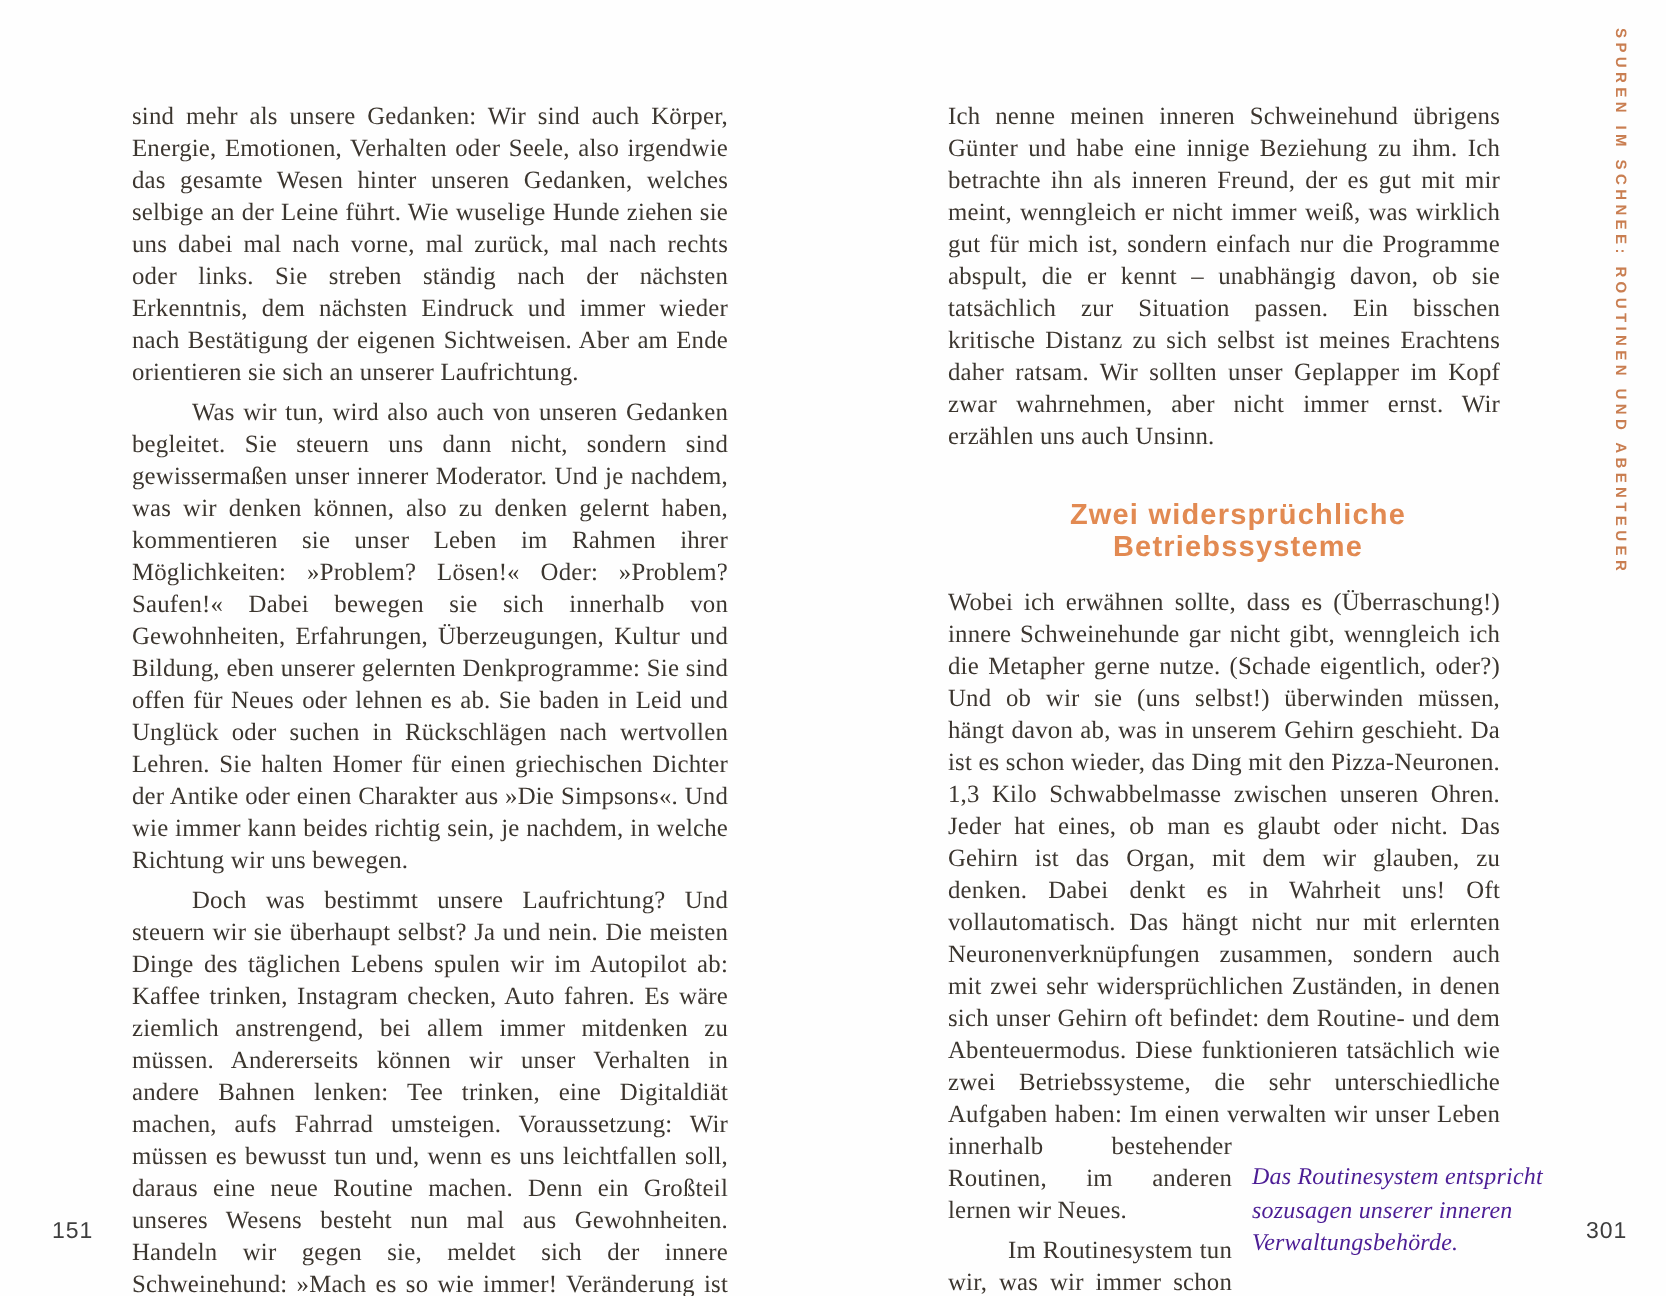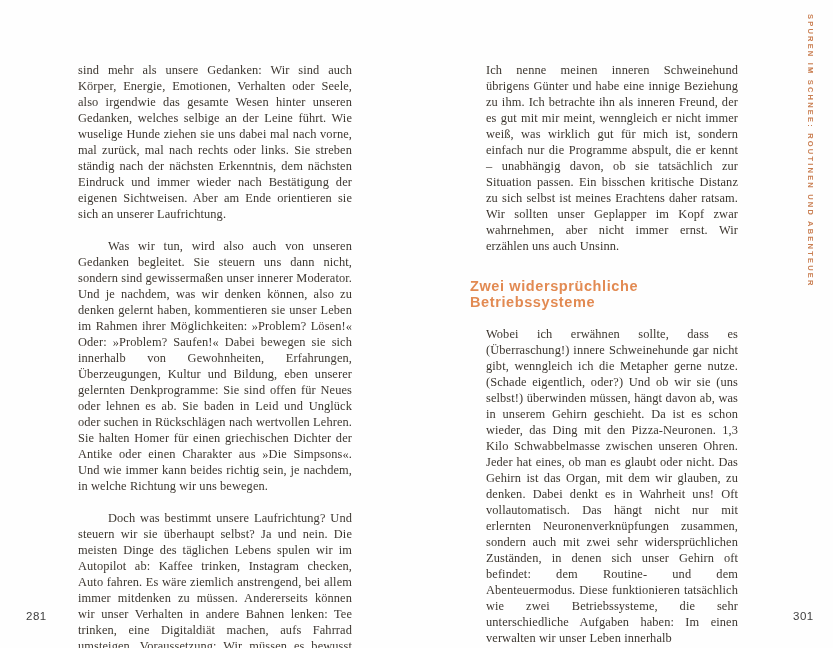--- a/index.html
+++ b/index.html
@@ -15,30 +15,30 @@
   .column {
     position: absolute;
     top: 46px;
     font-size: 12.4px;
     line-height: 16px;
     text-align: justify;
     letter-spacing: 0.1px;
   }
   #left-column  { left: 62px;  width: 306px; }
   #right-column { left: 470px; width: 284px; }
-  .para { margin: 16px; padding: 0; }
+  .para { margin: 4px; padding: 0; }
   .para.indent { text-indent: 30px; }
   .section-heading {
     font-family: "Liberation Sans", "DejaVu Sans", sans-serif;
     font-size: 14.5px;
     font-weight: bold;
     letter-spacing: 0.6px;
     color: #e28a52;
-    margin: 24px 0 11px 0;
-    text-align: left;
+    margin: 24px 0 11px 14px;
+    text-align: center;
     text-indent: 0;
   }
   .note-float {
     float: right;
     width: 152px;
     height: 74px;
     margin-left: 10px;
     margin-right: -28px;
     padding-top: 15px;
     box-sizing: content-box;
@@ -88,23 +88,24 @@
   <div id="right-column" class="column">
     <p class="para">Ich nenne meinen inneren Schweinehund übrigens Günter und habe eine innige Beziehung zu ihm. Ich betrachte ihn als inneren Freund, der es gut mit mir meint, wenngleich er nicht immer weiß, was wirklich gut für mich ist, sondern einfach nur die Programme abspult, die er kennt – unabhängig davon, ob sie tatsächlich zur Situation passen. Ein bisschen kritische Distanz zu sich selbst ist meines Erachtens daher ratsam. Wir sollten unser Geplapper im Kopf zwar wahrnehmen, aber nicht immer ernst. Wir erzählen uns auch Unsinn.</p>
 
     <h2 class="section-heading">Zwei widersprüchliche Betriebssysteme</h2>
 
     <p class="para">
       <span>Wobei ich erwähnen sollte, dass es (Überraschung!) innere Schweinehunde gar nicht gibt, wenngleich ich die Metapher gerne nutze. (Schade eigentlich, oder?) Und ob wir sie (uns selbst!) überwinden müssen, hängt davon ab, was in unserem Gehirn geschieht. Da ist es schon wieder, das Ding mit den Pizza-Neuronen. 1,3 Kilo Schwabbelmasse zwischen unseren Ohren. Jeder hat eines, ob man es glaubt oder nicht. Das Gehirn ist das Organ, mit dem wir glauben, zu denken. Dabei denkt es in Wahrheit uns! Oft vollautomatisch. Das hängt nicht nur mit erlernten Neuronenverknüpfungen zusammen, sondern auch mit zwei sehr widersprüchlichen Zuständen, in denen sich unser Gehirn oft befindet: dem Routine- und dem Abenteuermodus. Diese funktionieren tatsächlich wie zwei Betriebssysteme, die sehr unterschiedliche Aufgaben haben: Im einen verwalten wir unser Leben innerhalb</span>
       <span class="note-float">
         <span class="note-text">Das Routinesystem entspricht sozusagen unserer inneren Verwaltungsbehörde.</span>
       </span>
+      <span>bestehender Routinen, im anderen lernen wir Neues.</span>
     </p>
 
     <p class="para indent">Im Routinesystem tun wir, was wir immer schon tun, rufen also automatisch Routinen ab, ohne bewusst mit dabei zu sein: Wir finden den Weg in die Arbeit ohne Google Maps, spulen unser gewohntes Sport- oder abendliches Couchprogramm ab, kennen den Namen von</p>
   </div>
 
   <div class="side-tab">SPUREN IM SCHNEE: ROUTINEN UND ABENTEUER</div>
 
-  <div id="page-number-left" class="page-number">281</div>
+  <div id="page-number-left" class="page-number">151</div>
   <div id="page-number-right" class="page-number">301</div>
 
 </div>
 
 </body></html>

